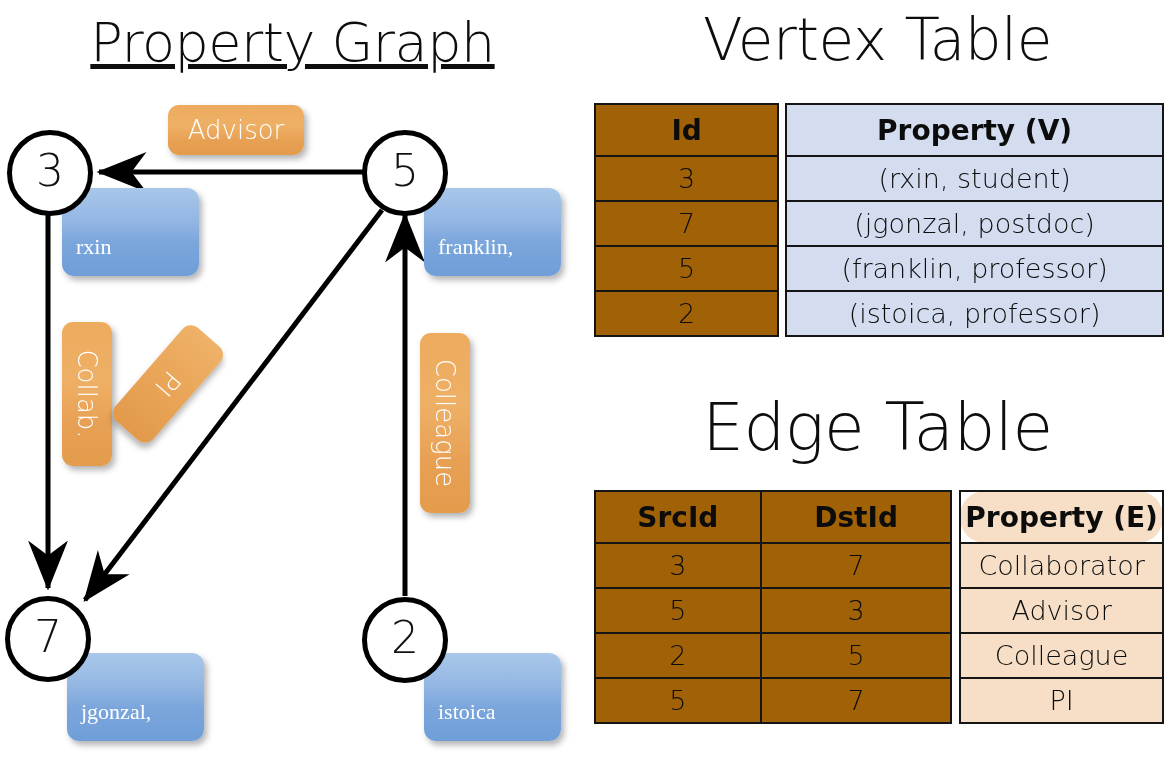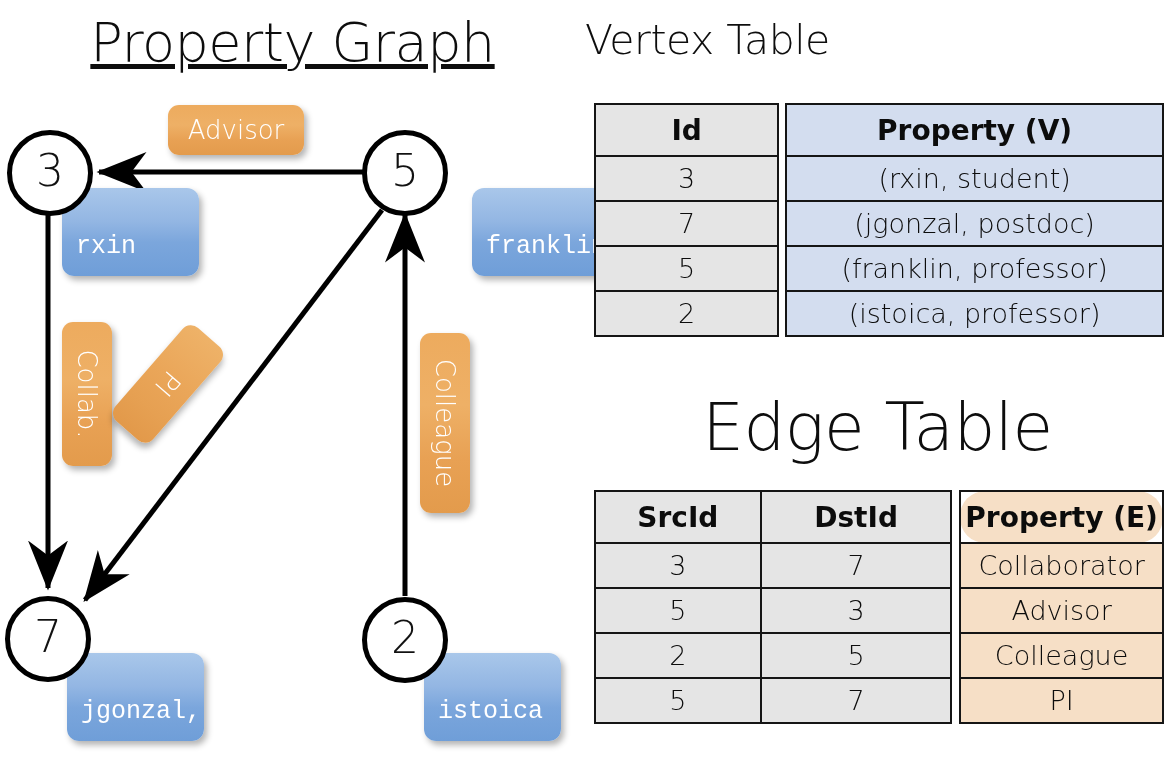--- a/index.html
+++ b/index.html
@@ -34,22 +34,22 @@
     left: 0; top: 14px;
     width: 585px;
     text-align: center;
     font-size: 54px;
     line-height: 58px;
     text-decoration: underline;
   }
   #title-vertex-table {
     left: 585px; top: 12px;
     width: 585px;
-    text-align: left;
-    font-size: 41px;
+    text-align: center;
+    font-size: 58px;
     line-height: 56px;
   }
   #title-edge-table {
     left: 585px; top: 400px;
     width: 585px;
     text-align: center;
     font-size: 66px;
     line-height: 56px;
   }
 
@@ -87,23 +87,23 @@
     top: -2px;
   }
 
   
   .prop-box {
     position: absolute;
     border-radius: 12px;
     background: linear-gradient(to bottom, #a9c7ea 0%, #93b6e3 38%, #7ba6dc 62%, #6f9ed8 100%);
     box-shadow: 3px 4px 6px rgba(0,0,0,0.30);
     color: #ffffff;
-    font-family: Liberation Mono, monospace;
-    font-weight: 300;
-    font-size: 25px;
+    font-family: Liberation Serif, serif;
+    font-weight: 300;
+    font-size: 22px;
     line-height: 31px;
     padding: 12px 0 0 14px;
     box-sizing: border-box;
     white-space: pre-line;
   }
 
   
   .edge-label-box {
     position: absolute;
     border-radius: 11px;
@@ -150,21 +150,21 @@
     height: 45px;
     box-sizing: border-box;
   }
   .tbl th {
     font-weight: bold;
     font-size: 28px;
     height: 52px;
   }
   .cell-blue { background: #d3ddef; }
   .cell-peach { background: #f6dfc6; }
-  .cell-white { background: #e5e5e5; margin-left: 16px; }
+  .cell-white { background: #a16207; margin-left: 16px; }
 
   
   .gap-col {
     border: none !important;
     background: #ffffff;
     width: 8px;
   }
 </style>
 </head>
 <body>
@@ -205,21 +205,21 @@
 
     <div class="edge-label-box vertical" style="left:420px; top:333px; width:50px; height:180px;">
       <span>Colleague</span>
     </div>
 
     <div class="prop-box" style="left:62px; top:188px; width:137px; height:88px;">
       <div>rxin</div>
       <div>stu.</div>
     </div>
 
-    <div class="prop-box" style="left:424px; top:188px; width:137px; height:88px;margin-left:48px;">
+    <div class="prop-box" style="left:424px; top:188px; width:137px; height:88px;">
       <div>franklin,</div>
       <div>prof.</div>
     </div>
 
     <div class="prop-box" style="left:67px; top:653px; width:137px; height:88px;">
       <div>jgonzal,</div>
       <div>pst.doc.</div>
     </div>
 
     <div class="prop-box" style="left:424px; top:653px; width:137px; height:88px;">

